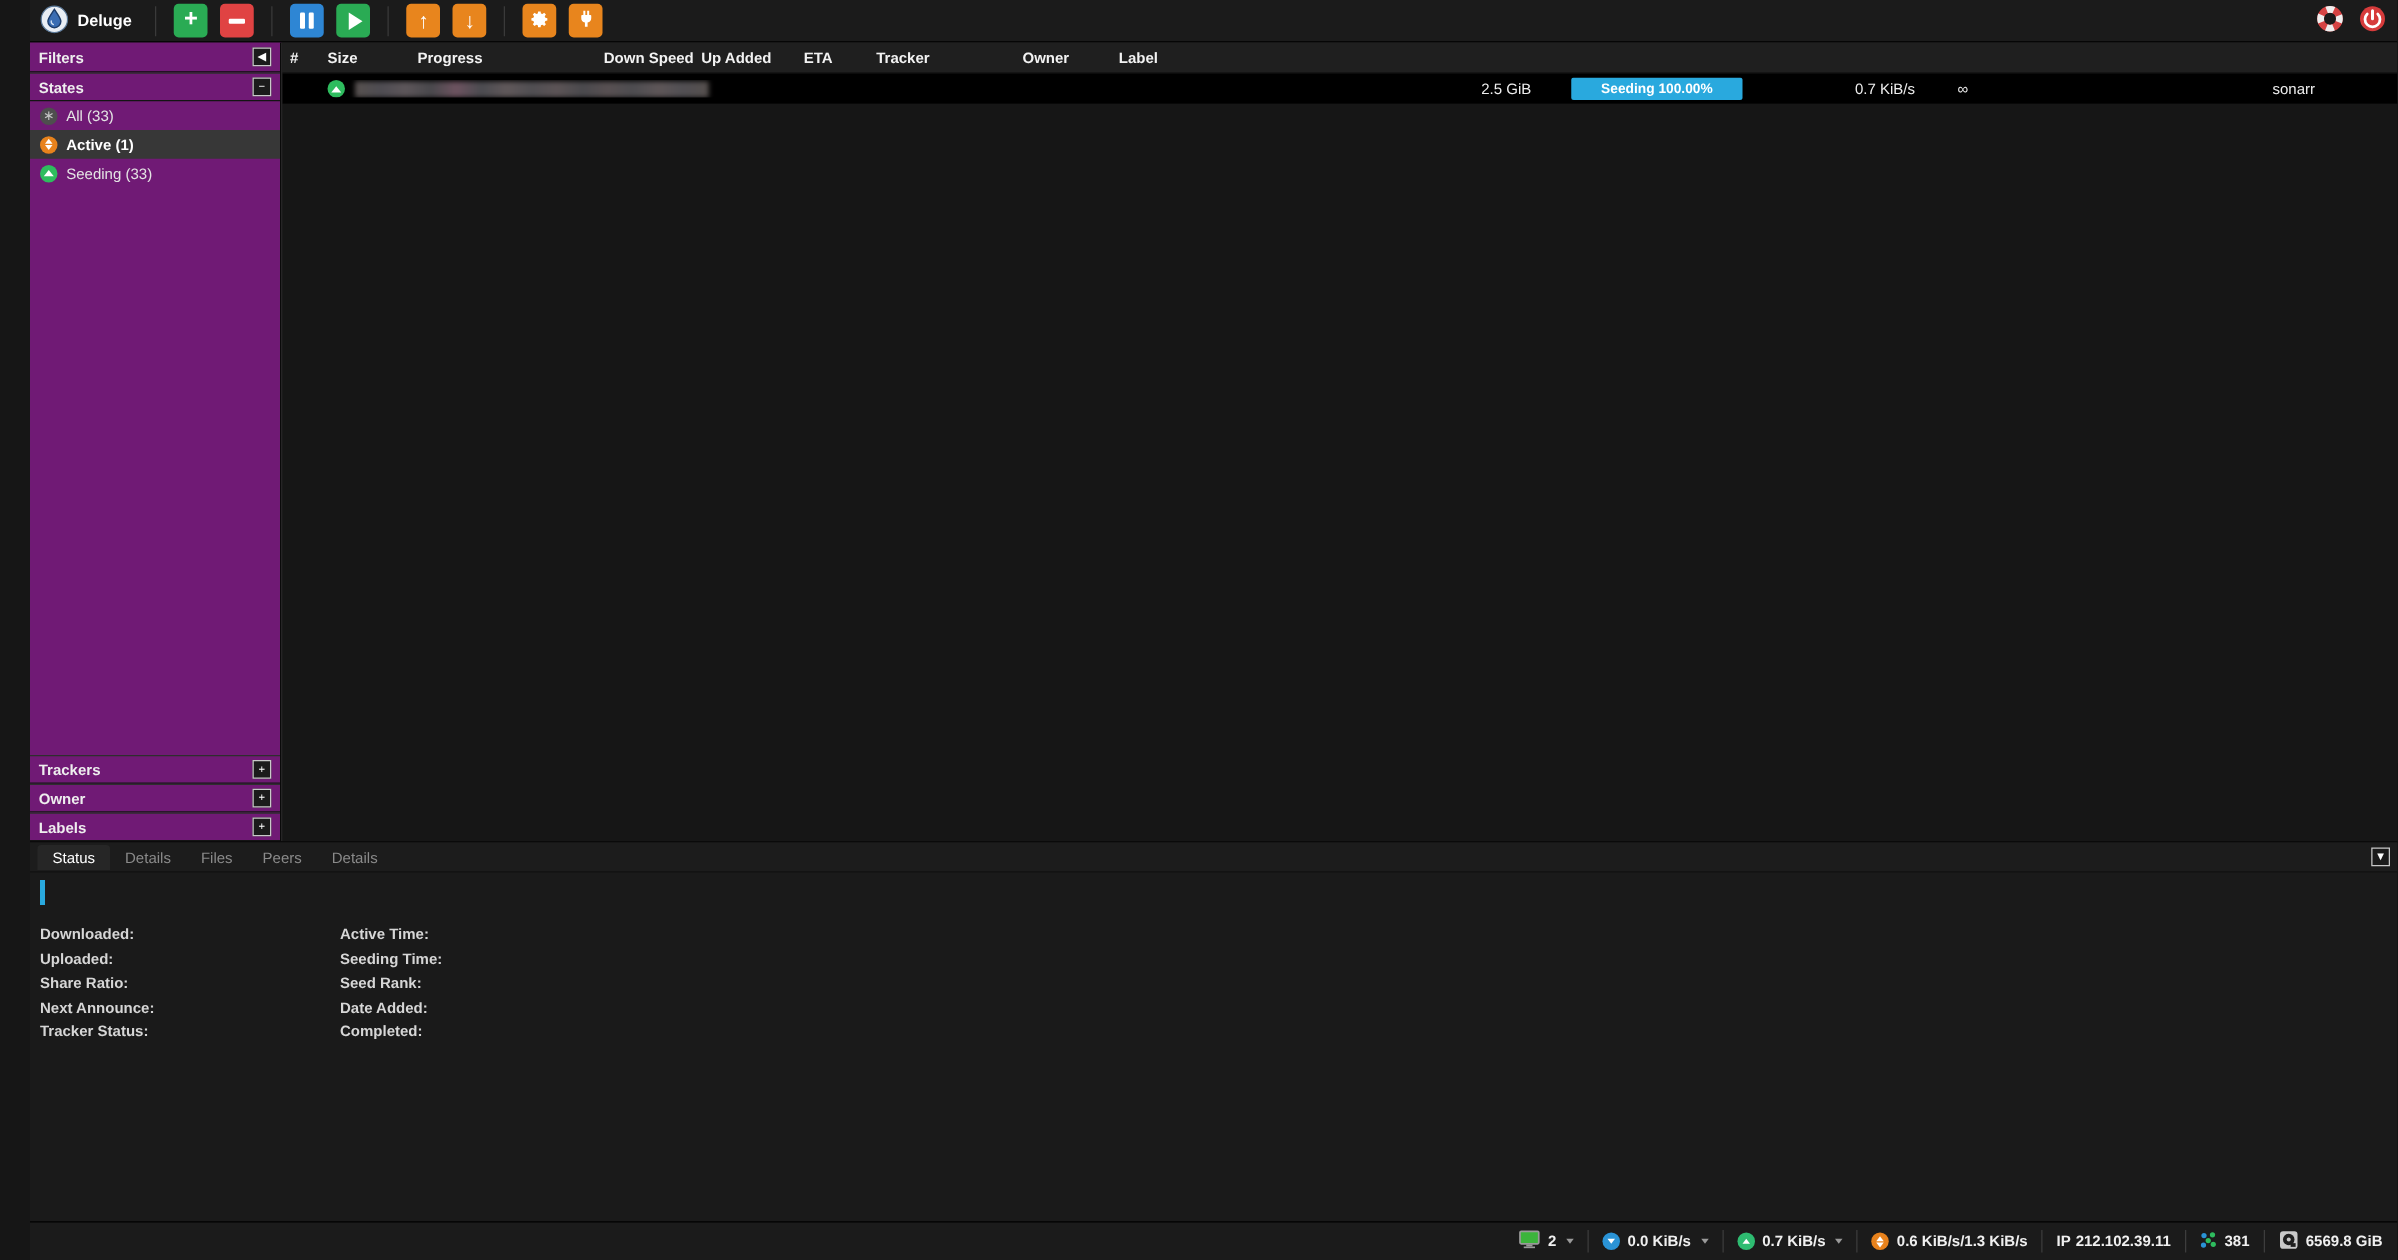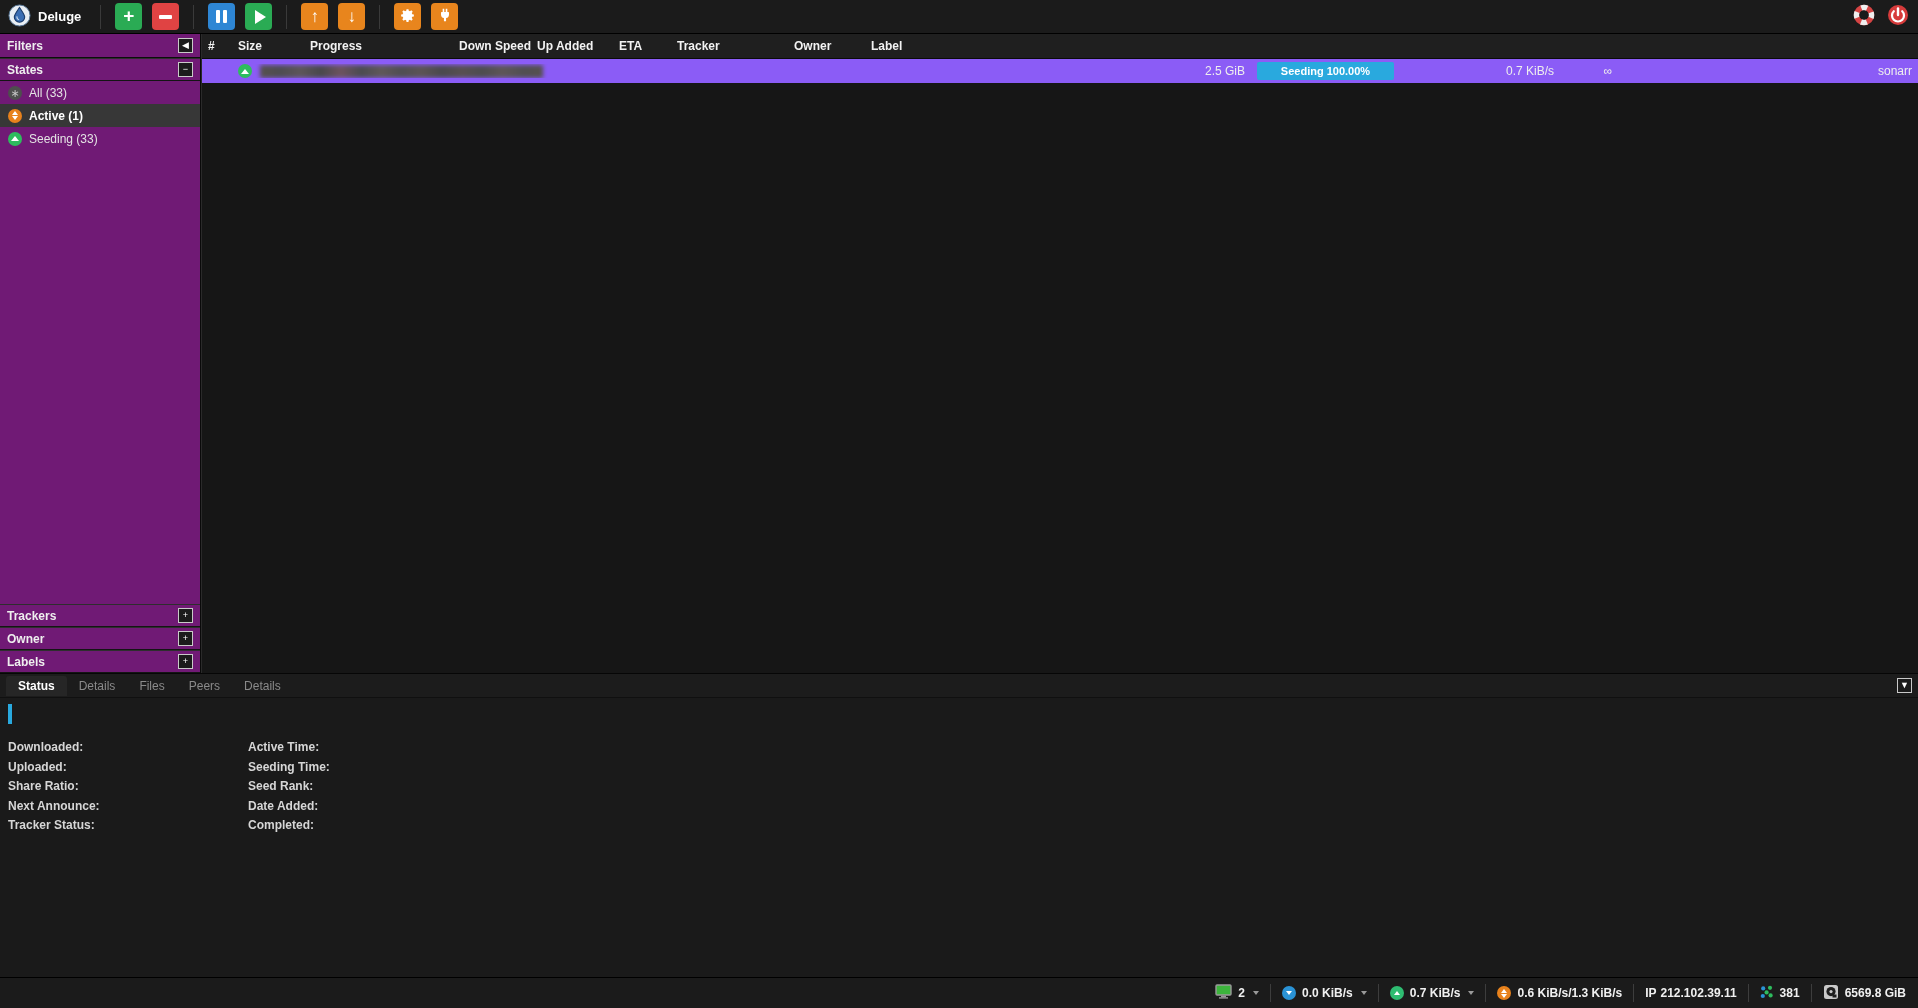--- a/index.html
+++ b/index.html
@@ -1,18 +1,18 @@
 <!DOCTYPE html>
 <html><head>
 <meta charset="utf-8">
 <style>
   * { margin:0; padding:0; box-sizing:border-box; }
   html,body { width:1918px; height:1008px; background:#101010; overflow:hidden;
     font-family:"Liberation Sans", sans-serif; font-size:12px; color:#ddd; }
-  .app { width:1918px; height:1008px; display:flex; flex-direction:column; background:#161616; }
+  .app { width:1918px; height:1008px; display:flex; flex-direction:column; background:#161616;padding-left:24px; }
 
   
   .toolbar { height:34px; background:#1b1b1b; border-bottom:1px solid #000;
     display:flex; align-items:center; padding:0 8px; flex:0 0 auto; }
   .logo-wrap { display:flex; align-items:center; gap:7px; margin-right:10px; }
   .app-title { font-weight:bold; color:#fff; font-size:13px; }
   .tb-sep { width:1px; height:24px; background:#3a3a3a; margin:0 9px; }
   .tb-btn { width:27px; height:27px; border-radius:4px; margin:0 5px;
     display:flex; align-items:center; justify-content:center; cursor:pointer; }
   .tb-green { background:#2aab54; }
@@ -55,21 +55,21 @@
   .tri-d { width:0; height:0; border-left:4px solid transparent; border-right:4px solid transparent; border-top:5px solid #fff; }
   .tri-u.small { border-left-width:3px; border-right-width:3px; border-bottom-width:4px; }
   .tri-d.small { border-left-width:3px; border-right-width:3px; border-top-width:4px; }
   .side-spacer { flex:1 1 auto; }
 
   
   .main { flex:1 1 auto; background:#161616; display:flex; flex-direction:column; min-width:0; border-left:1px solid #2a2a2a; }
   .list-header { height:25px; background:#1f1f1f; border-bottom:1px solid #0b0b0b;
     display:flex; align-items:center; flex:0 0 auto; }
   .list-header .col { font-weight:bold; color:#f2f2f2; padding:0 6px; overflow:hidden; white-space:nowrap; }
-  .torrent-row { height:24px; display:flex; align-items:center; background:#8b5cf6; cursor:pointer; flex:0 0 auto;text-align:right; }
+  .torrent-row { height:24px; display:flex; align-items:center; background:#000000; cursor:pointer; flex:0 0 auto; }
   .torrent-row .col { padding:0 6px; overflow:hidden; white-space:nowrap; color:#eee; }
   .c-num { width:30px; }
   .c-name { flex:1 1 auto; min-width:0; display:flex; align-items:center; gap:8px; }
   .c-size { width:72px; }
   .c-progress { width:149px; }
   .c-down { width:78px; }
   .c-up { width:82px; }
   .c-eta { width:58px; }
   .c-tracker { width:117px; }
   .c-owner { width:77px; }
@@ -83,21 +83,21 @@
     display:flex; align-items:center; justify-content:center; }
   .progress-bar span { color:#fff; font-weight:bold; font-size:11px; }
   .list-fill { flex:1 1 auto; background:#161616; }
 
   
   .bottom-panel { height:304px; background:#1a1a1a; border-top:1px solid #060606; flex:0 0 auto;
     display:flex; flex-direction:column; }
   .tab-bar { height:24px; display:flex; align-items:center; padding:0 6px;
     border-bottom:1px solid #101010; background:#1c1c1c; flex:0 0 auto; }
   .tab { padding:3px 12px; color:#8a8a8a; cursor:pointer; border-radius:3px 3px 0 0; }
-  .tab.active { color:#fff; font-weight:bold; background:#262626; }
+  .tab.active { color:#fff; font-weight:normal; background:#262626; }
   .tab-bar-fill { flex:1 1 auto; }
   .status-content { flex:1 1 auto; padding:6px 8px; }
   .mini-progress { width:4px; height:20px; background:#29a9de; margin-bottom:14px; }
   .status-grid { display:flex;align-items:center; }
   .status-col { width:240px; display:flex; flex-direction:column; }
   .status-col .f-label { font-weight:bold; color:#d6d6d6; height:19.5px; line-height:19.5px; white-space:nowrap; }
 
   
   .status-bar { height:31px; background:#1b1b1b; border-top:1px solid #000;
     display:flex; align-items:center; justify-content:flex-end; padding:0 10px; gap:0; flex:0 0 auto; }

